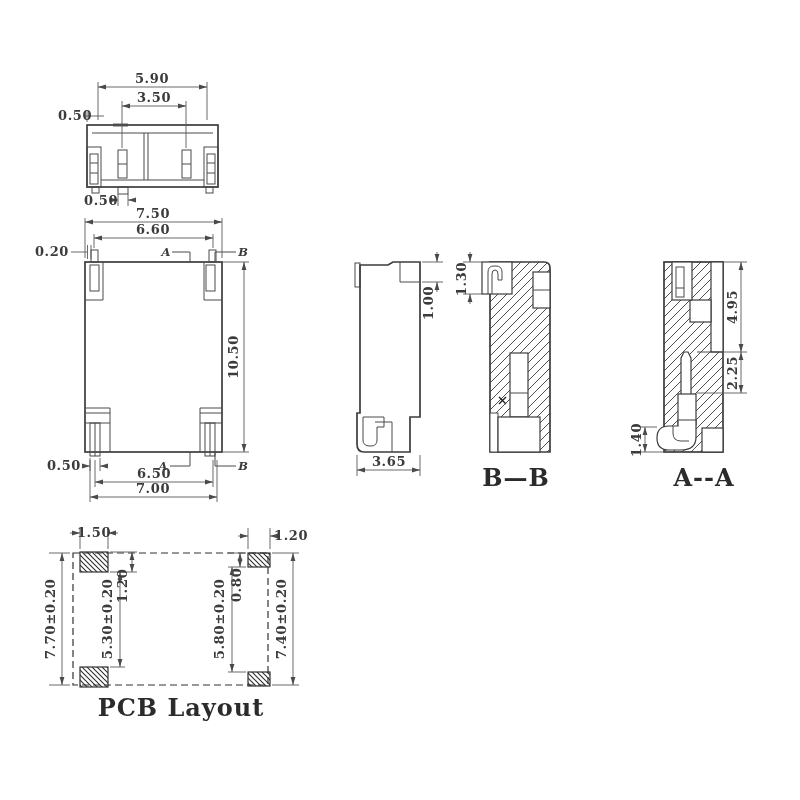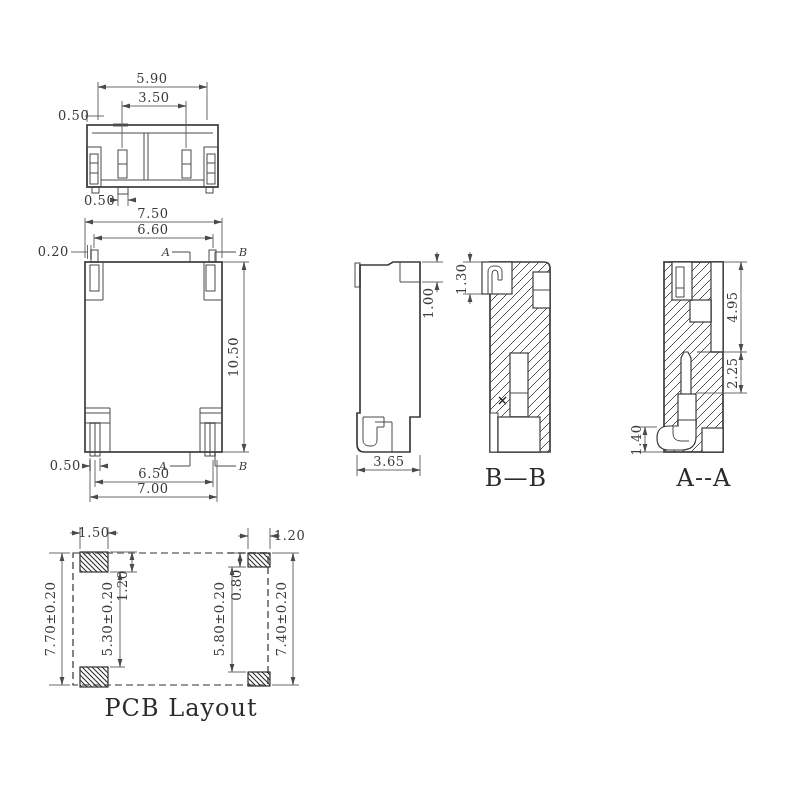--- a/index.html
+++ b/index.html
@@ -1,16 +1,16 @@
 <!DOCTYPE html>
 <html><head>
 <meta charset="utf-8">
 <style>
   html,body{margin:0;padding:0;background:#ffffff;}
-  .canvas{position:relative;width:800px;height:800px;background:#ffffff;overflow:hidden;}
+  .canvas{position:relative;width:800px;height:800px;background:#ffffff;overflow:hidden;font-weight:bold;}
   svg{display:block;}
   text{user-select:none;}
   .dim{font-family:"DejaVu Serif",serif;font-size:13px;fill:#3b3b3b;letter-spacing:.6px;}
   .dimv{font-family:"DejaVu Serif",serif;font-size:13.5px;fill:#3b3b3b;letter-spacing:.4px;}
   .sec{font-family:"DejaVu Serif",serif;font-size:11.5px;fill:#3b3b3b;font-style:italic;}
   .lbl{font-family:"DejaVu Serif",serif;font-size:24px;fill:#2b2b2b;letter-spacing:1px;}
   .thin{stroke:#4a4a4a;stroke-width:1;fill:none;}
   .thick{stroke:#3c3c3c;stroke-width:1.7;fill:none;}
   .dimline{stroke:#5a5a5a;stroke-width:.9;fill:none;}
   .white{fill:#ffffff;stroke:#3c3c3c;stroke-width:1.2;}

